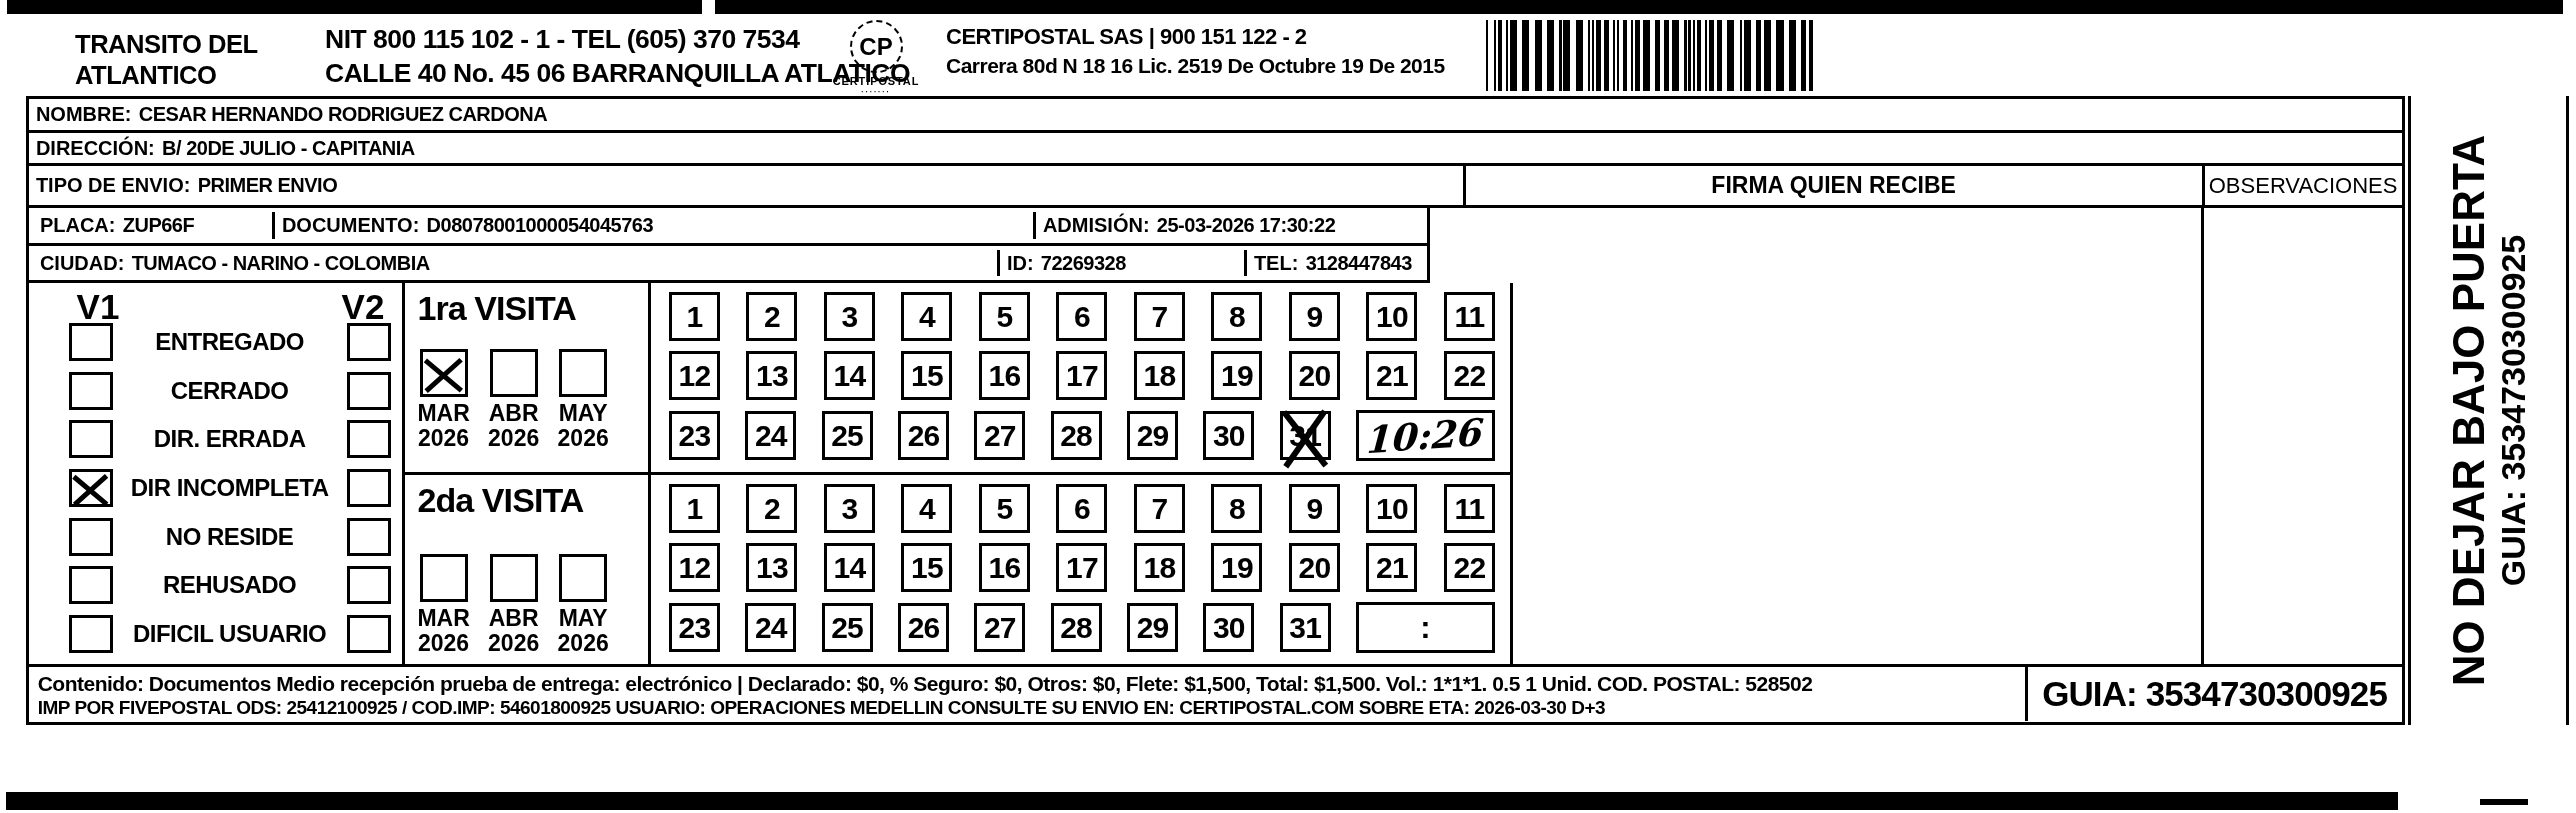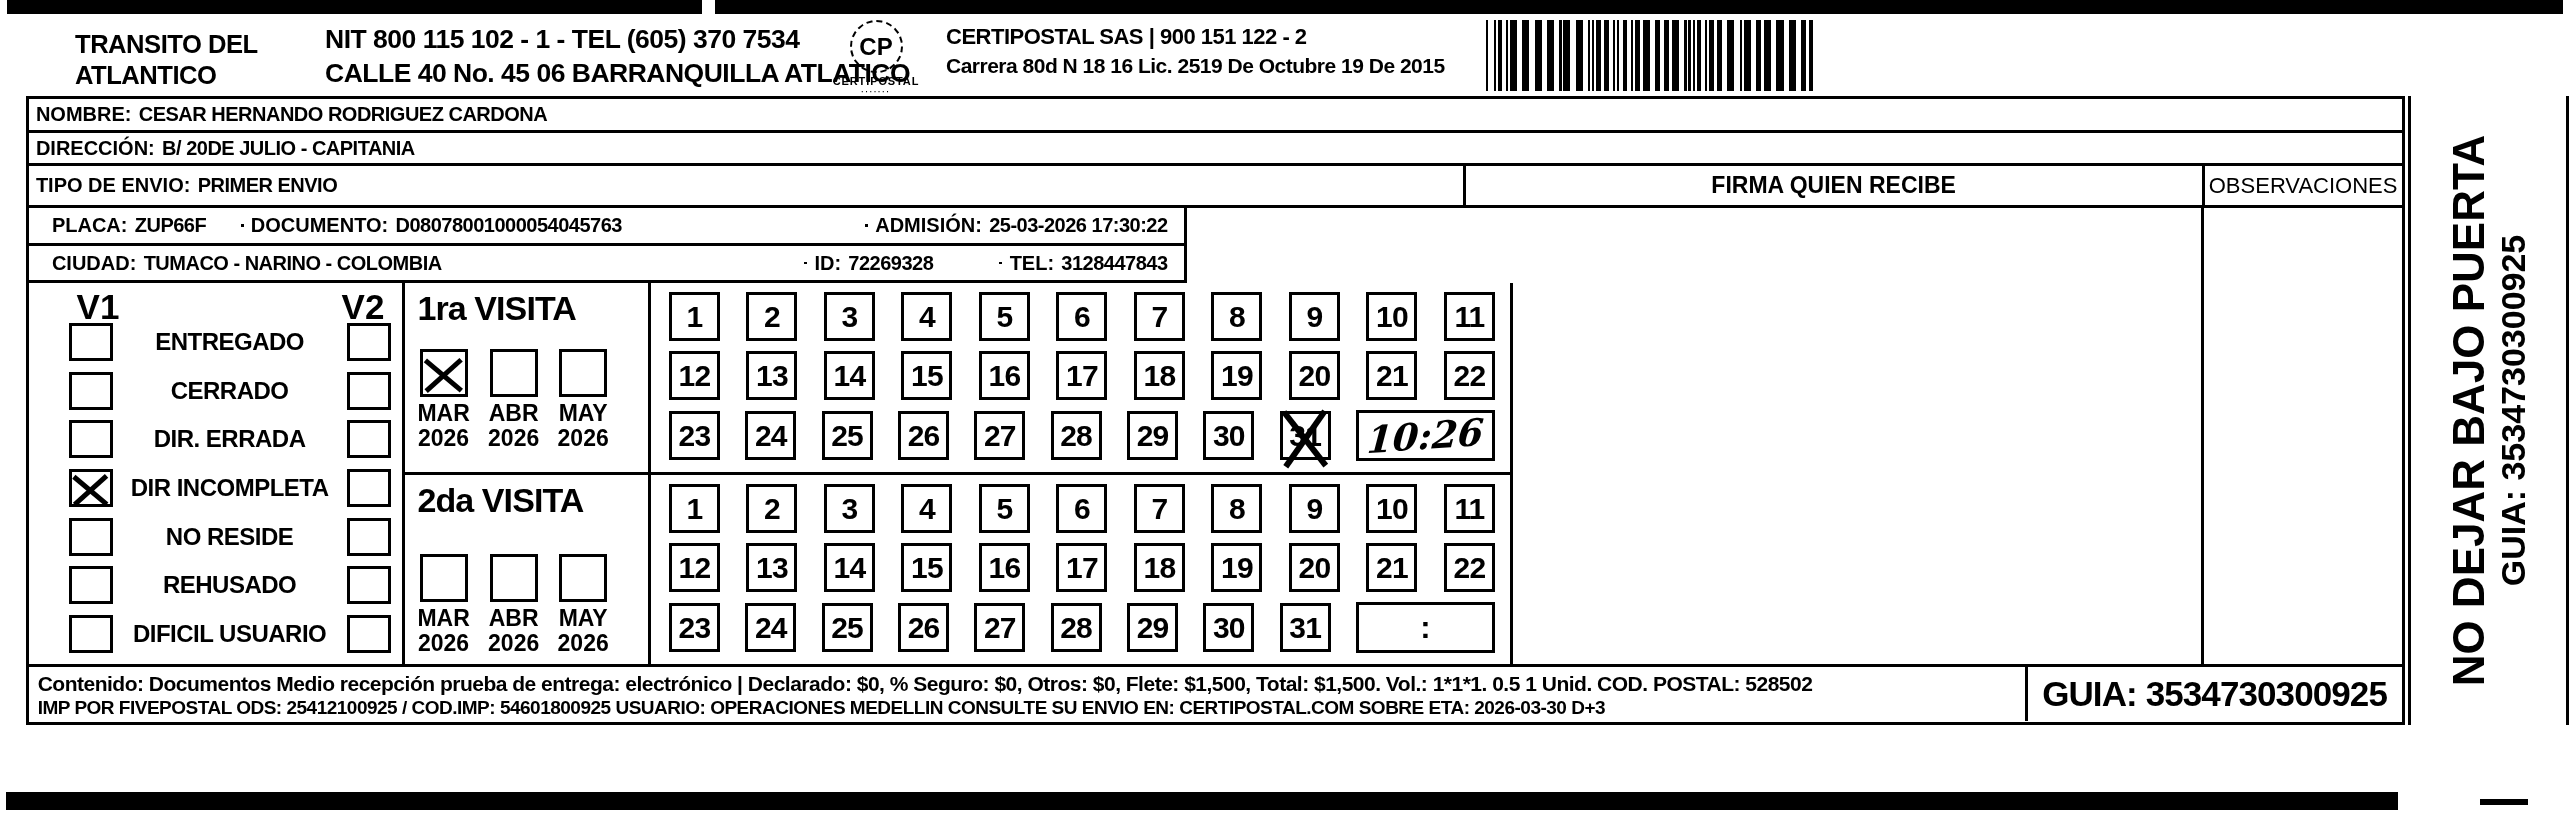--- a/index.html
+++ b/index.html
@@ -29,21 +29,21 @@
   .form{position:absolute;left:25.6px;top:96px;width:2379px;height:629px;border:3.7px solid #000;box-sizing:border-box;background:#fff;}
   .row{display:flex;align-items:center;border-bottom:3.7px solid #000;box-sizing:border-box;}
   .lbl{font-size:20px;font-weight:700;margin:0 7.3px 0 7.3px;white-space:nowrap;}
   .val{font-size:20px;font-weight:700;letter-spacing:-0.5px;white-space:nowrap;}
   .r-nombre{height:34px;}
   .r-direccion{height:33px;}
   .r-tipo{height:42px;padding:0;}
   .tipo-cell{width:1437px;height:100%;border-right:3.7px solid #000;box-sizing:border-box;display:flex;align-items:center;}
   .firma-head{width:739px;height:100%;border-right:3.7px solid #000;box-sizing:border-box;display:flex;align-items:center;justify-content:center;font-size:23px;font-weight:700;}
   .obs-head{flex:1;height:100%;display:flex;align-items:center;justify-content:center;font-size:22px;font-weight:400;}
-  .r-placa,.r-ciudad{width:1158px;border-right:3.7px solid #000;padding:16px;}
+  .r-placa,.r-ciudad{width:1401px;border-right:3.7px solid #000;padding:4px;}
   .r-placa{height:38px;}
   .r-ciudad{height:37px;}
   .cell{height:100%;display:flex;align-items:center;box-sizing:border-box;}
   .c-placa{width:242px;border-right:3.7px solid #000;}
   .c-doc{width:761px;border-right:3.7px solid #000;}
   .c-adm{flex:1;}
   .c-ciudad{width:967px;border-right:3.7px solid #000;}
   .c-id{width:247px;border-right:3.7px solid #000;}
   .c-tel{flex:1;}
 

